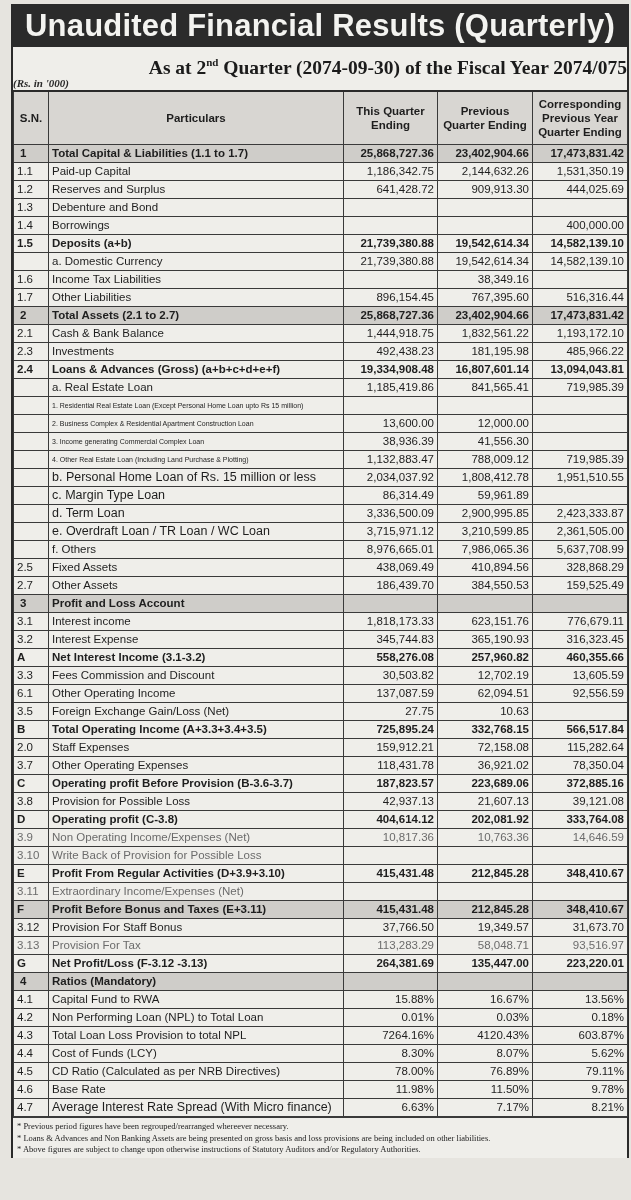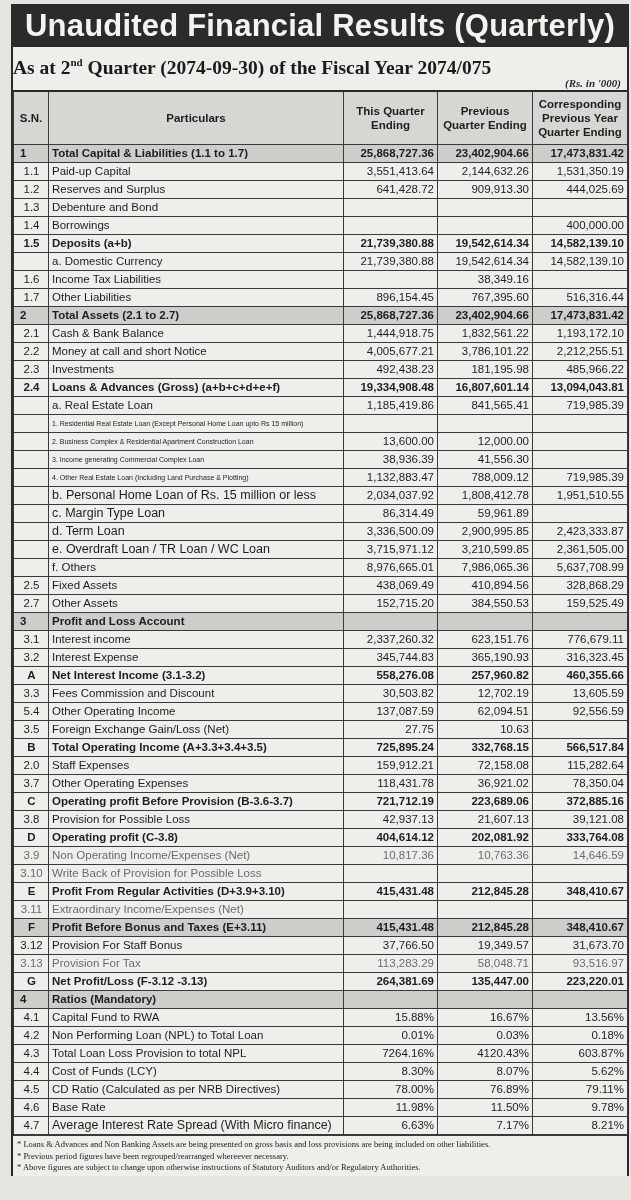--- a/index.html
+++ b/index.html
@@ -14,48 +14,48 @@
     position: absolute; left: 11px; top: 4px; width: 614px;
     border-left: 2px solid #2a2a2a; border-right: 2px solid #2a2a2a;
     background: #efeeea;
   }
   .title-band {
     height: 43px; background: #2b2b2b; color: #f3f3f0;
     font-family: Liberation Sans, sans-serif; font-weight: bold;
     font-size: 31px; line-height: 43px; text-align: center; letter-spacing: 0.2px;
   }
   .subtitle {
-    height: 30px; text-align: left;
+    height: 30px; text-align: right;
     font-family: "Liberation Serif", serif; font-weight: bold;
-    font-size: 19.5px; line-height: 30px; color: #1b1b1b;
+    font-size: 19.5px; line-height: 30px; color: #1b1b1b; padding-left: 36px;
   }
   .subtitle sup { font-size: 11px; }
   .units {
-    height: 13px; text-align: right; padding-right: 6px;
+    height: 13px; text-align: left; padding-right: 6px;
     font-family: "Liberation Serif", serif; font-style: italic; font-weight: bold;
     font-size: 11px; line-height: 12px; color: #2a2a2a;
   }
   table {
     border-collapse: collapse; width: 614px; table-layout: fixed;
   }
   td, th {
     border: 1px solid #3a3a3a; padding: 0 3px; height: 17px;
     font-size: 11.5px; line-height: 17px; white-space: nowrap; overflow: hidden;
   }
   th {
     background: #d8d6d2; font-weight: bold; font-size: 11.5px; line-height: 14px;
     height: 52px; text-align: center; white-space: normal;
     border-top: 2px solid #2a2a2a;
   }
   col.c-sn { width: 35px; }
   col.c-part { width: 295px; }
   col.c-v1 { width: 94px; }
   col.c-v2 { width: 95px; }
   col.c-v3 { width: 95px; }
-  td.sn { text-align: center; padding-right: 2px; }
+  td.sn { text-align: left; padding-right: 2px; }
   td.sn.left { text-align: left; padding-left: 6px; }
   td.num { text-align: right; }
   tr.bold td { font-weight: bold; }
   tr.section td { background: #cfcdc9; font-weight: bold; }
   tr.small td.part { font-size: 7px; }
   tr.sub td.part { font-size: 12.5px; }
   tr.faded td { color: #6b6b6b; }
   .notes {
     border-top: 1px solid #3a3a3a; padding: 3px 4px 2px 4px;
     font-family: "Liberation Serif", serif; font-size: 8.5px; line-height: 11.5px; color: #222;
@@ -91,21 +91,21 @@
         <tr class="section">
           <td class="sn left">1</td>
           <td class="part">Total Capital &amp; Liabilities (1.1 to 1.7)</td>
           <td class="num">25,868,727.36</td>
           <td class="num">23,402,904.66</td>
           <td class="num">17,473,831.42</td>
         </tr>
         <tr>
           <td class="sn">1.1</td>
           <td class="part">Paid-up Capital</td>
-          <td class="num">3,551,413.64</td>
+          <td class="num">1,186,342.75</td>
           <td class="num">2,144,632.26</td>
           <td class="num">1,531,350.19</td>
         </tr>
         <tr>
           <td class="sn">1.2</td>
           <td class="part">Reserves and Surplus</td>
           <td class="num">641,428.72</td>
           <td class="num">909,913.30</td>
           <td class="num">444,025.69</td>
         </tr>
@@ -159,27 +159,20 @@
           <td class="num">17,473,831.42</td>
         </tr>
         <tr>
           <td class="sn">2.1</td>
           <td class="part">Cash &amp; Bank Balance</td>
           <td class="num">1,444,918.75</td>
           <td class="num">1,832,561.22</td>
           <td class="num">1,193,172.10</td>
         </tr>
         <tr>
-          <td class="sn">2.2</td>
-          <td class="part">Money at call and short Notice</td>
-          <td class="num">4,005,677.21</td>
-          <td class="num">3,786,101.22</td>
-          <td class="num">2,212,255.51</td>
-        </tr>
-        <tr>
           <td class="sn">2.3</td>
           <td class="part">Investments</td>
           <td class="num">492,438.23</td>
           <td class="num">181,195.98</td>
           <td class="num">485,966.22</td>
         </tr>
         <tr class="bold">
           <td class="sn">2.4</td>
           <td class="part">Loans &amp; Advances (Gross) (a+b+c+d+e+f)</td>
           <td class="num">19,334,908.48</td>
@@ -259,35 +252,35 @@
         <tr>
           <td class="sn">2.5</td>
           <td class="part">Fixed Assets</td>
           <td class="num">438,069.49</td>
           <td class="num">410,894.56</td>
           <td class="num">328,868.29</td>
         </tr>
         <tr>
           <td class="sn">2.7</td>
           <td class="part">Other Assets</td>
-          <td class="num">152,715.20</td>
+          <td class="num">186,439.70</td>
           <td class="num">384,550.53</td>
           <td class="num">159,525.49</td>
         </tr>
         <tr class="section">
           <td class="sn left">3</td>
           <td class="part">Profit and Loss Account</td>
           <td class="num"></td>
           <td class="num"></td>
           <td class="num"></td>
         </tr>
         <tr>
           <td class="sn">3.1</td>
           <td class="part">Interest income</td>
-          <td class="num">2,337,260.32</td>
+          <td class="num">1,818,173.33</td>
           <td class="num">623,151.76</td>
           <td class="num">776,679.11</td>
         </tr>
         <tr>
           <td class="sn">3.2</td>
           <td class="part">Interest Expense</td>
           <td class="num">345,744.83</td>
           <td class="num">365,190.93</td>
           <td class="num">316,323.45</td>
         </tr>
@@ -299,21 +292,21 @@
           <td class="num">460,355.66</td>
         </tr>
         <tr>
           <td class="sn">3.3</td>
           <td class="part">Fees Commission and Discount</td>
           <td class="num">30,503.82</td>
           <td class="num">12,702.19</td>
           <td class="num">13,605.59</td>
         </tr>
         <tr>
-          <td class="sn">5.4</td>
+          <td class="sn">6.1</td>
           <td class="part">Other Operating Income</td>
           <td class="num">137,087.59</td>
           <td class="num">62,094.51</td>
           <td class="num">92,556.59</td>
         </tr>
         <tr>
           <td class="sn">3.5</td>
           <td class="part">Foreign Exchange Gain/Loss (Net)</td>
           <td class="num">27.75</td>
           <td class="num">10.63</td>
@@ -336,21 +329,21 @@
         <tr>
           <td class="sn">3.7</td>
           <td class="part">Other Operating Expenses</td>
           <td class="num">118,431.78</td>
           <td class="num">36,921.02</td>
           <td class="num">78,350.04</td>
         </tr>
         <tr class="bold">
           <td class="sn">C</td>
           <td class="part">Operating profit Before Provision (B-3.6-3.7)</td>
-          <td class="num">721,712.19</td>
+          <td class="num">187,823.57</td>
           <td class="num">223,689.06</td>
           <td class="num">372,885.16</td>
         </tr>
         <tr>
           <td class="sn">3.8</td>
           <td class="part">Provision for Possible Loss</td>
           <td class="num">42,937.13</td>
           <td class="num">21,607.13</td>
           <td class="num">39,121.08</td>
         </tr>
@@ -470,17 +463,17 @@
           <td class="sn">4.7</td>
           <td class="part">Average Interest Rate Spread (With Micro finance)</td>
           <td class="num">6.63%</td>
           <td class="num">7.17%</td>
           <td class="num">8.21%</td>
         </tr>
       </tbody>
   </table>
 
   <div class="notes">
+    <div>* Previous period figures have been regrouped/rearranged whereever necessary.</div>
     <div>* Loans &amp; Advances and Non Banking Assets are being presented on gross basis and loss provisions are being included on other liabilities.</div>
-    <div>* Previous period figures have been regrouped/rearranged whereever necessary.</div>
     <div>* Above figures are subject to change upon otherwise instructions of Statutory Auditors and/or Regulatory Authorities.</div>
   </div>
 </div>
 
 </body></html>

